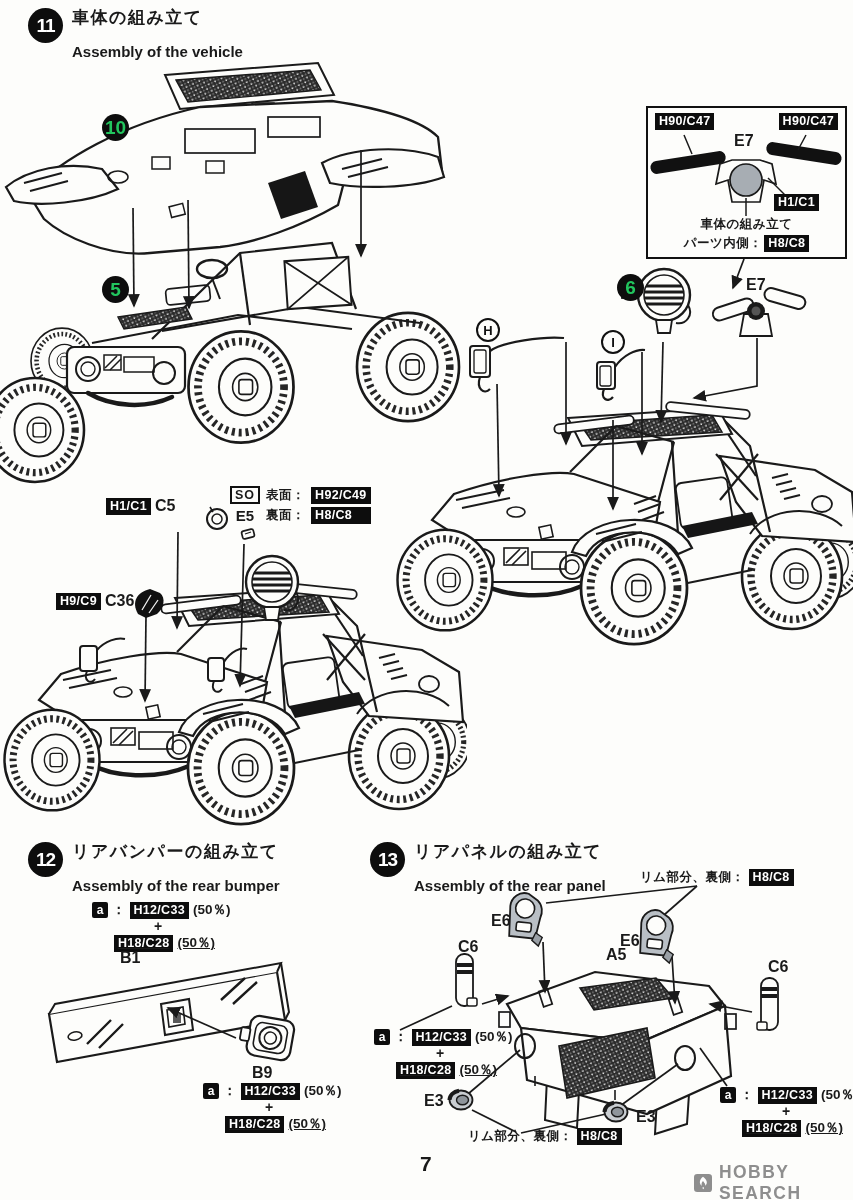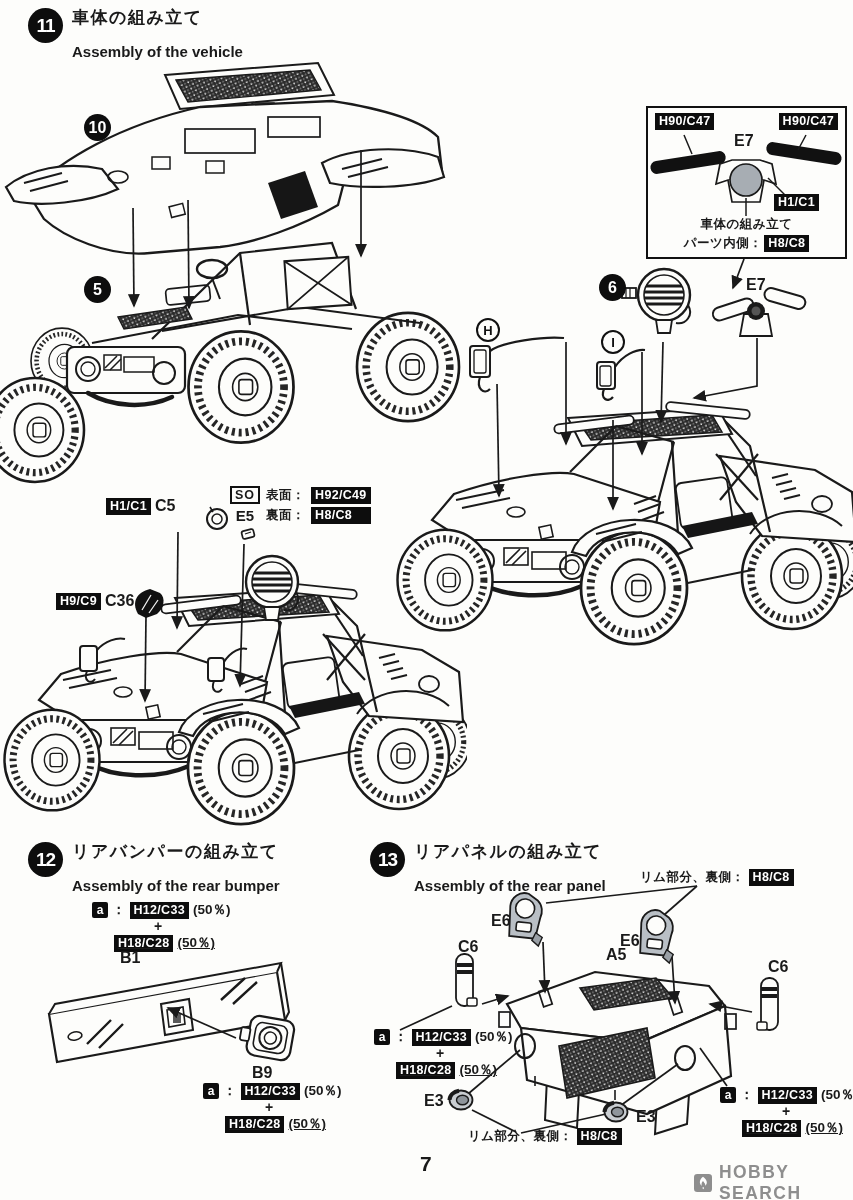--- a/index.html
+++ b/index.html
@@ -16,22 +16,22 @@
   .stepbadge {
     flex:0 0 auto; width:35px; height:35px; border-radius:50%;
     background:#0d0d0d; color:#fff; display:flex; align-items:center; justify-content:center;
     font-weight:bold; font-size:19px; letter-spacing:-1px;
   }
   .hdr .ja { font-size:17px; font-weight:bold; letter-spacing:1.5px; line-height:19px; }
   .hdr .en { font-size:15px; font-weight:bold; line-height:18px; margin-top:16px; }
 
   .badge-md {
     position:absolute; width:27px; height:27px; border-radius:50%;
-    background:#0d0d0d; color:#ffffff; display:flex; align-items:center; justify-content:center;
-    font-weight:bold; font-size:16px;
+    background:#0d0d0d; color:#22c55e; display:flex; align-items:center; justify-content:center;
+    font-weight:bold; font-size:19px;margin-left:18px;
   }
   .badge-letter {
     position:absolute; width:24px; height:24px; border-radius:50%;
     background:#fdfdfb; border:2.5px solid #111; color:#111;
     display:flex; align-items:center; justify-content:center;
     font-weight:bold; font-size:13px;
   }
 
   .plabel {
     display:inline-block; background:#0d0d0d; color:#fff; font-weight:bold;

